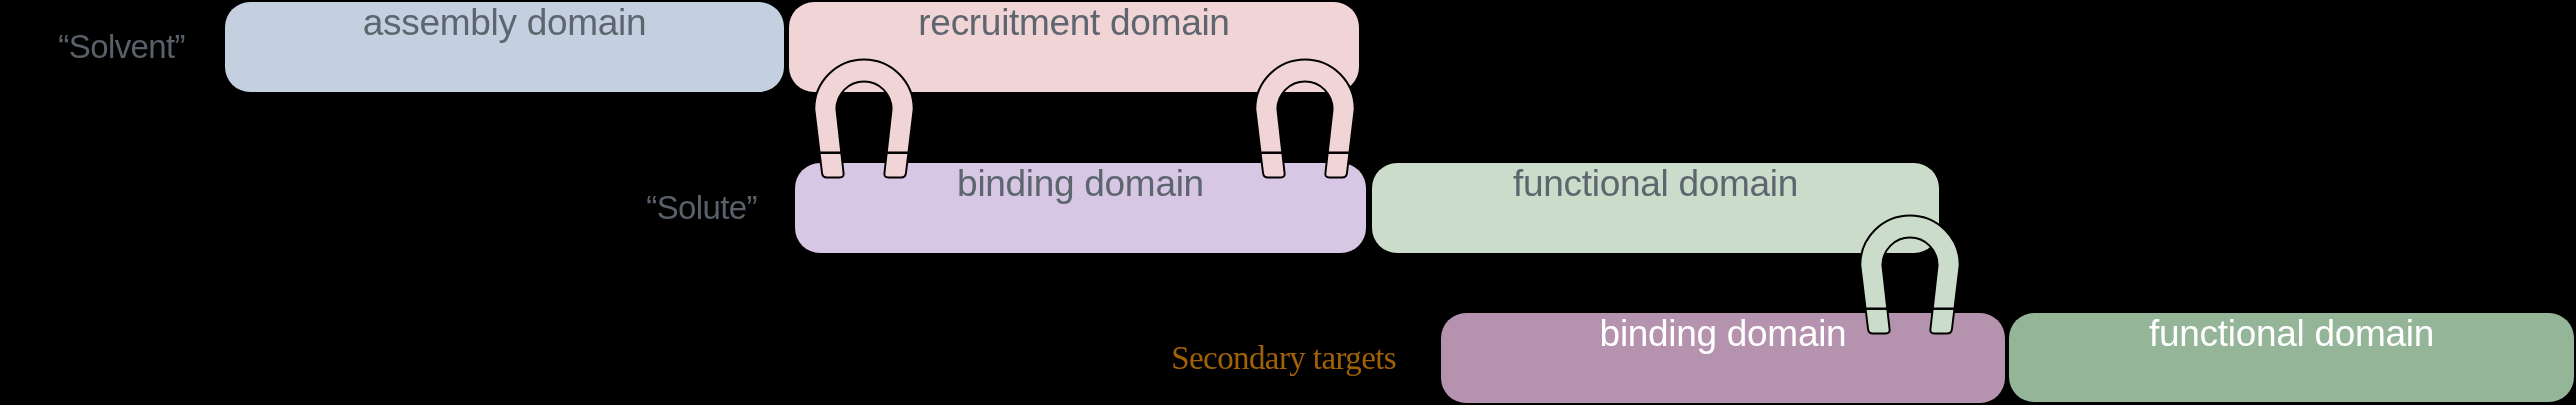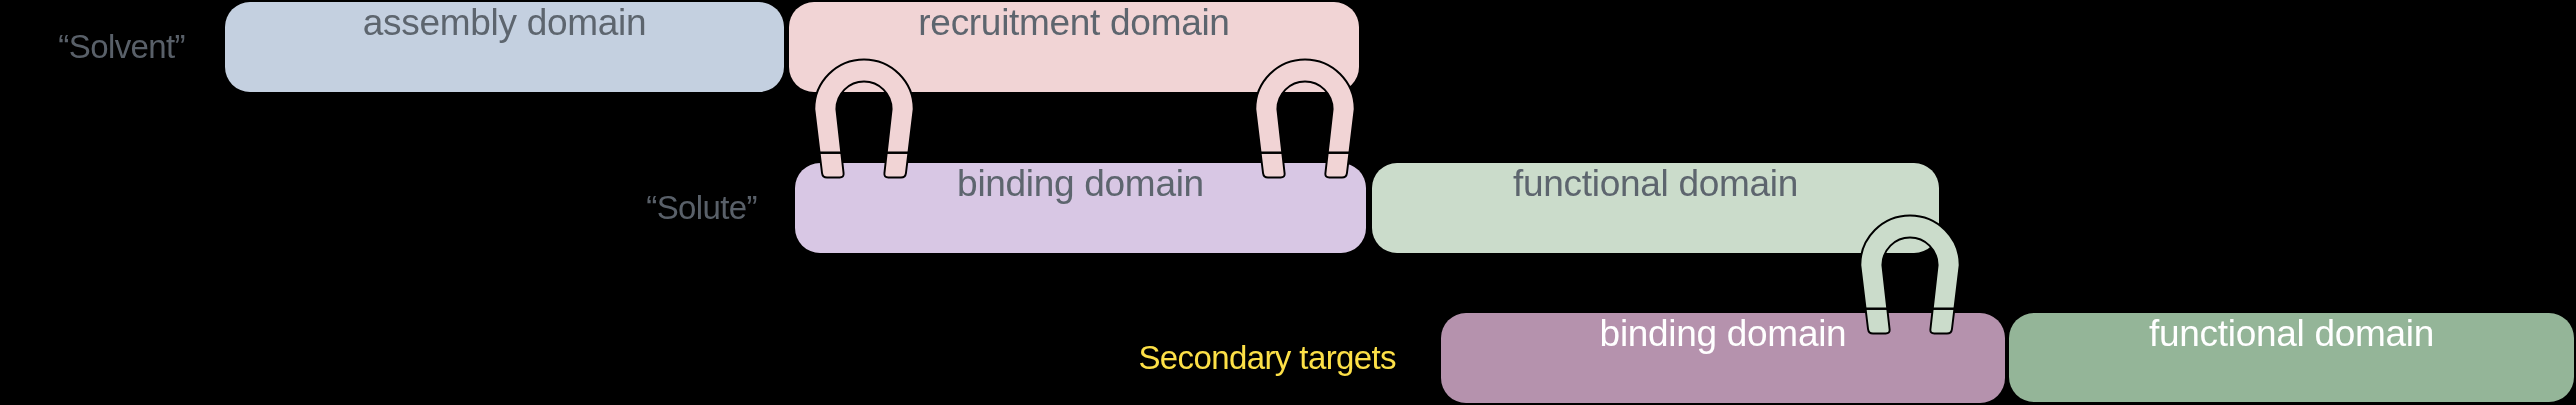--- a/index.html
+++ b/index.html
@@ -75,21 +75,21 @@
   <div class="row-label lbl-solute" style="color: rgb(89, 96, 105);">“Solute”</div>
 
   <div class="domain-box box-sol-bind" style="background-color: rgb(216, 199, 228);">
     <span style="color: rgb(93, 101, 110);">binding domain</span>
   </div>
 
   <div class="domain-box box-sol-func" style="background-color: rgb(203, 220, 203);">
     <span style="color: rgb(93, 101, 110);">functional domain</span>
   </div>
 
-  <div class="row-label lbl-targets" style="color: #fde047;">Secondary targets</div>
+  <div class="row-label lbl-targets" style="color: #a16207; font-family: Liberation Serif, serif;">Secondary targets</div>
 
   <div class="domain-box box-tgt-bind" style="background-color: rgb(181, 146, 173);">
     <span style="color: rgb(255, 255, 255);">binding domain</span>
   </div>
 
   <div class="domain-box box-tgt-func" style="background-color: rgb(148, 181, 152);">
     <span style="color: rgb(255, 255, 255);">functional domain</span>
   </div>
 
   <svg class="magnet magnet-a" viewBox="-6 -6 192 226">

